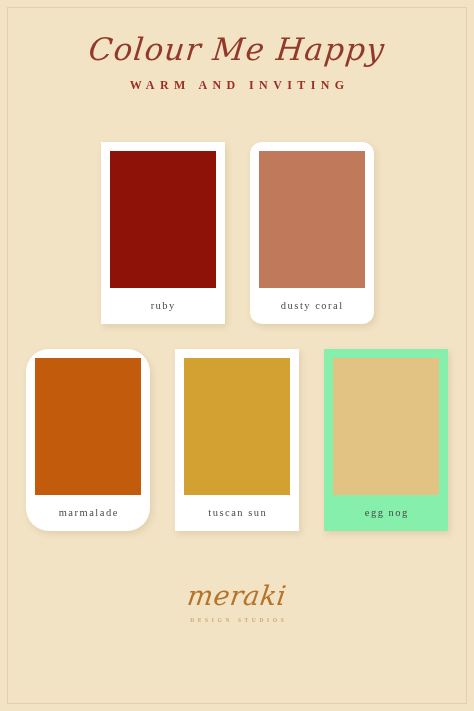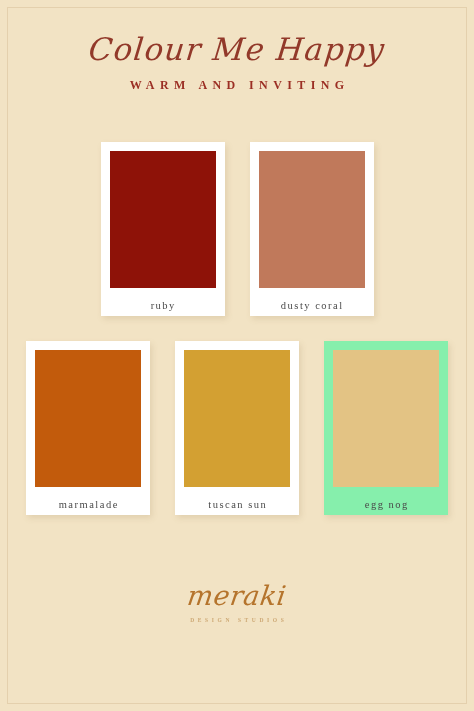--- a/index.html
+++ b/index.html
@@ -81,21 +81,21 @@
     background: #ffffff;
     padding: 9px 9px 0 9px;
     box-sizing: border-box;
     box-shadow: 2px 3px 6px rgba(150, 120, 80, 0.18);
   }
   .swatch-color {
     width: 100%;
     height: 137px;
   }
   .swatch-label {
-    height: 28px;
+    height: 36px;
     line-height: 36px;
     text-align: center;
     font-family: "Liberation Serif", serif;
     font-size: 10.5px;
     letter-spacing: 1.5px;
     text-indent: 1.5px;
     color: #4a4a4a;
     white-space: nowrap;
   }
 
@@ -142,30 +142,30 @@
 
   <div id="palette">
 
     <div class="swatch-row row-top">
 
       <div class="swatch-card" style="background: rgb(255, 255, 255);">
         <div class="swatch-color" style="background-color: rgb(142, 18, 8);"></div>
         <div class="swatch-label" style="color: rgb(74, 74, 74);">ruby</div>
       </div>
 
-      <div class="swatch-card" style="background: rgb(255, 255, 255);">
+      <div class="swatch-card" style="background: rgb(255, 255, 255); border-radius: 12px;">
         <div class="swatch-color" style="background-color: rgb(192, 121, 91);"></div>
         <div class="swatch-label" style="color: rgb(74, 74, 74);">dusty coral</div>
       </div>
 
     </div>
 
     <div class="swatch-row row-bottom">
 
-      <div class="swatch-card" style="background: rgb(255, 255, 255);">
+      <div class="swatch-card" style="background: rgb(255, 255, 255); border-radius: 23px;">
         <div class="swatch-color" style="background-color: rgb(194, 91, 12);"></div>
         <div class="swatch-label" style="color: rgb(74, 74, 74);">marmalade</div>
       </div>
 
       <div class="swatch-card" style="background: rgb(255, 255, 255);">
         <div class="swatch-color" style="background-color: rgb(211, 160, 50);"></div>
         <div class="swatch-label" style="color: rgb(74, 74, 74);">tuscan sun</div>
       </div>
 
       <div class="swatch-card" style="background: #86efac;">

